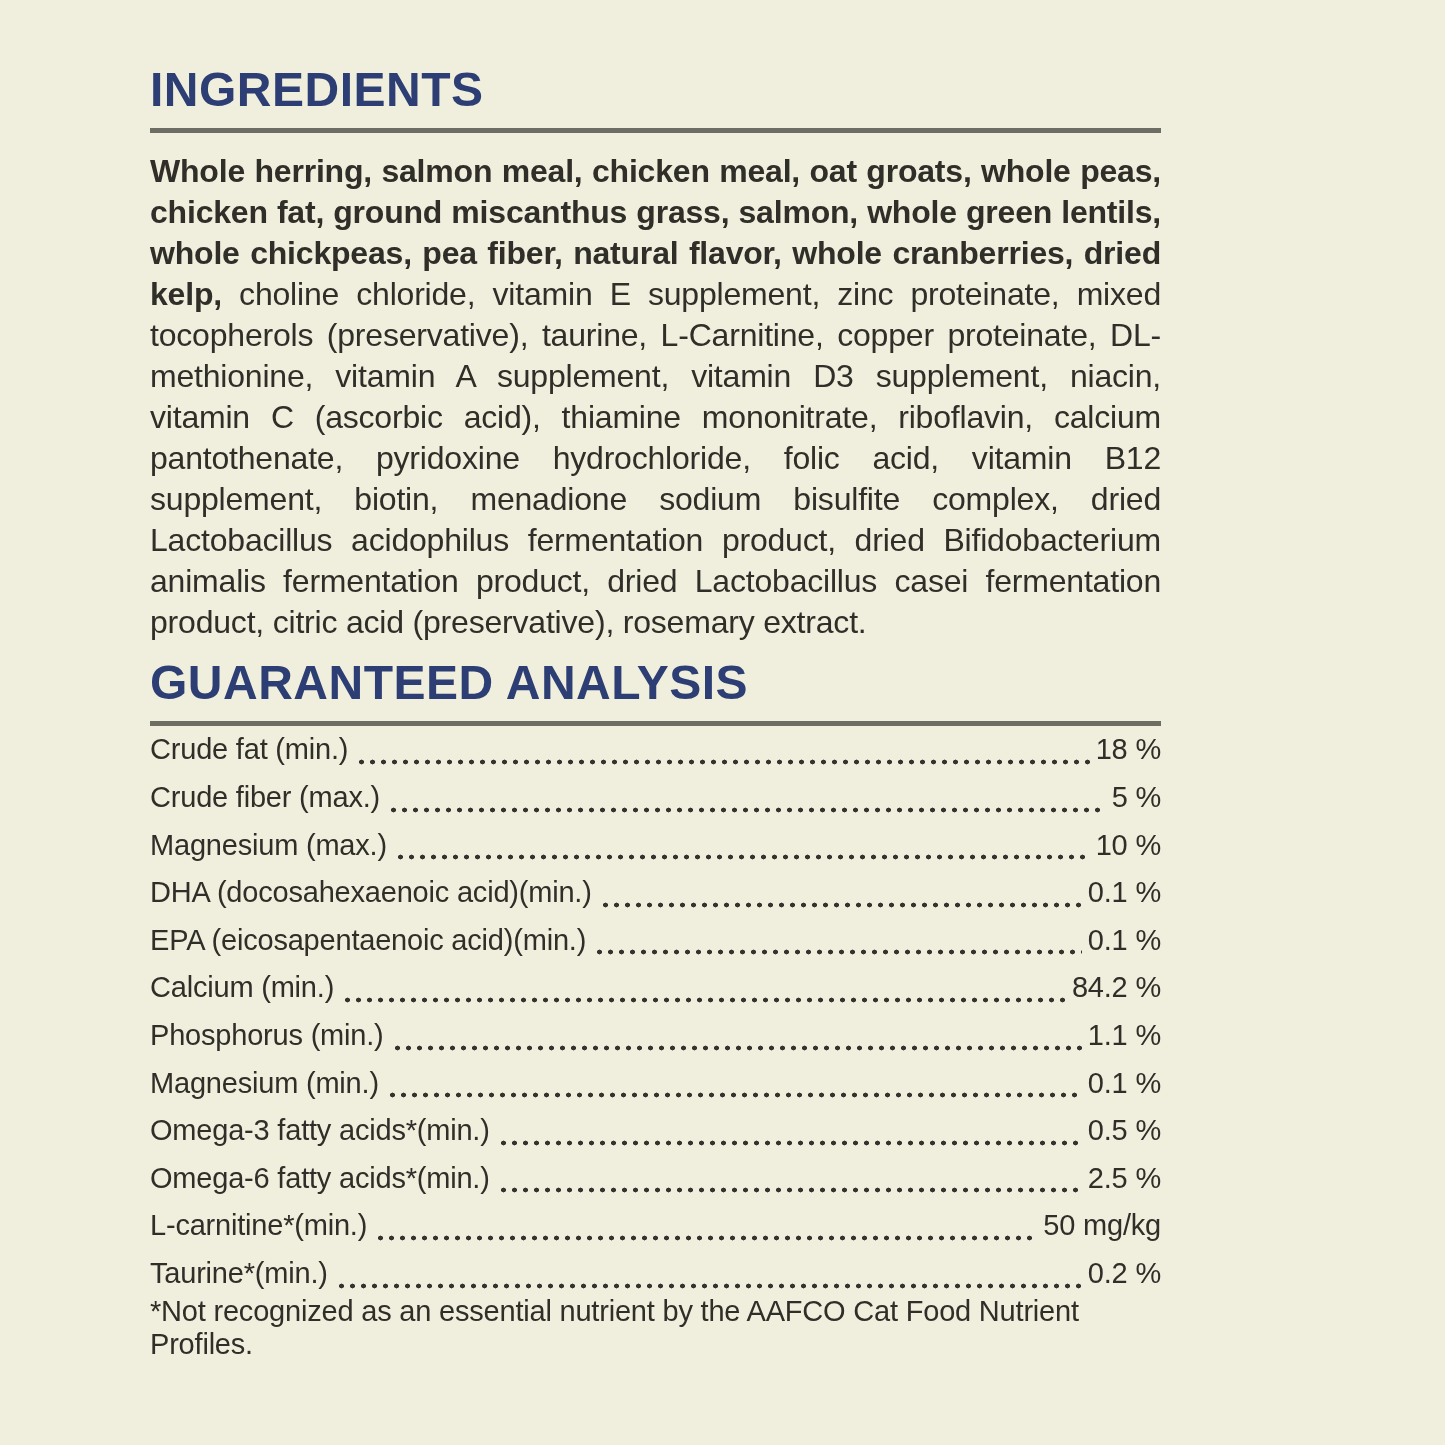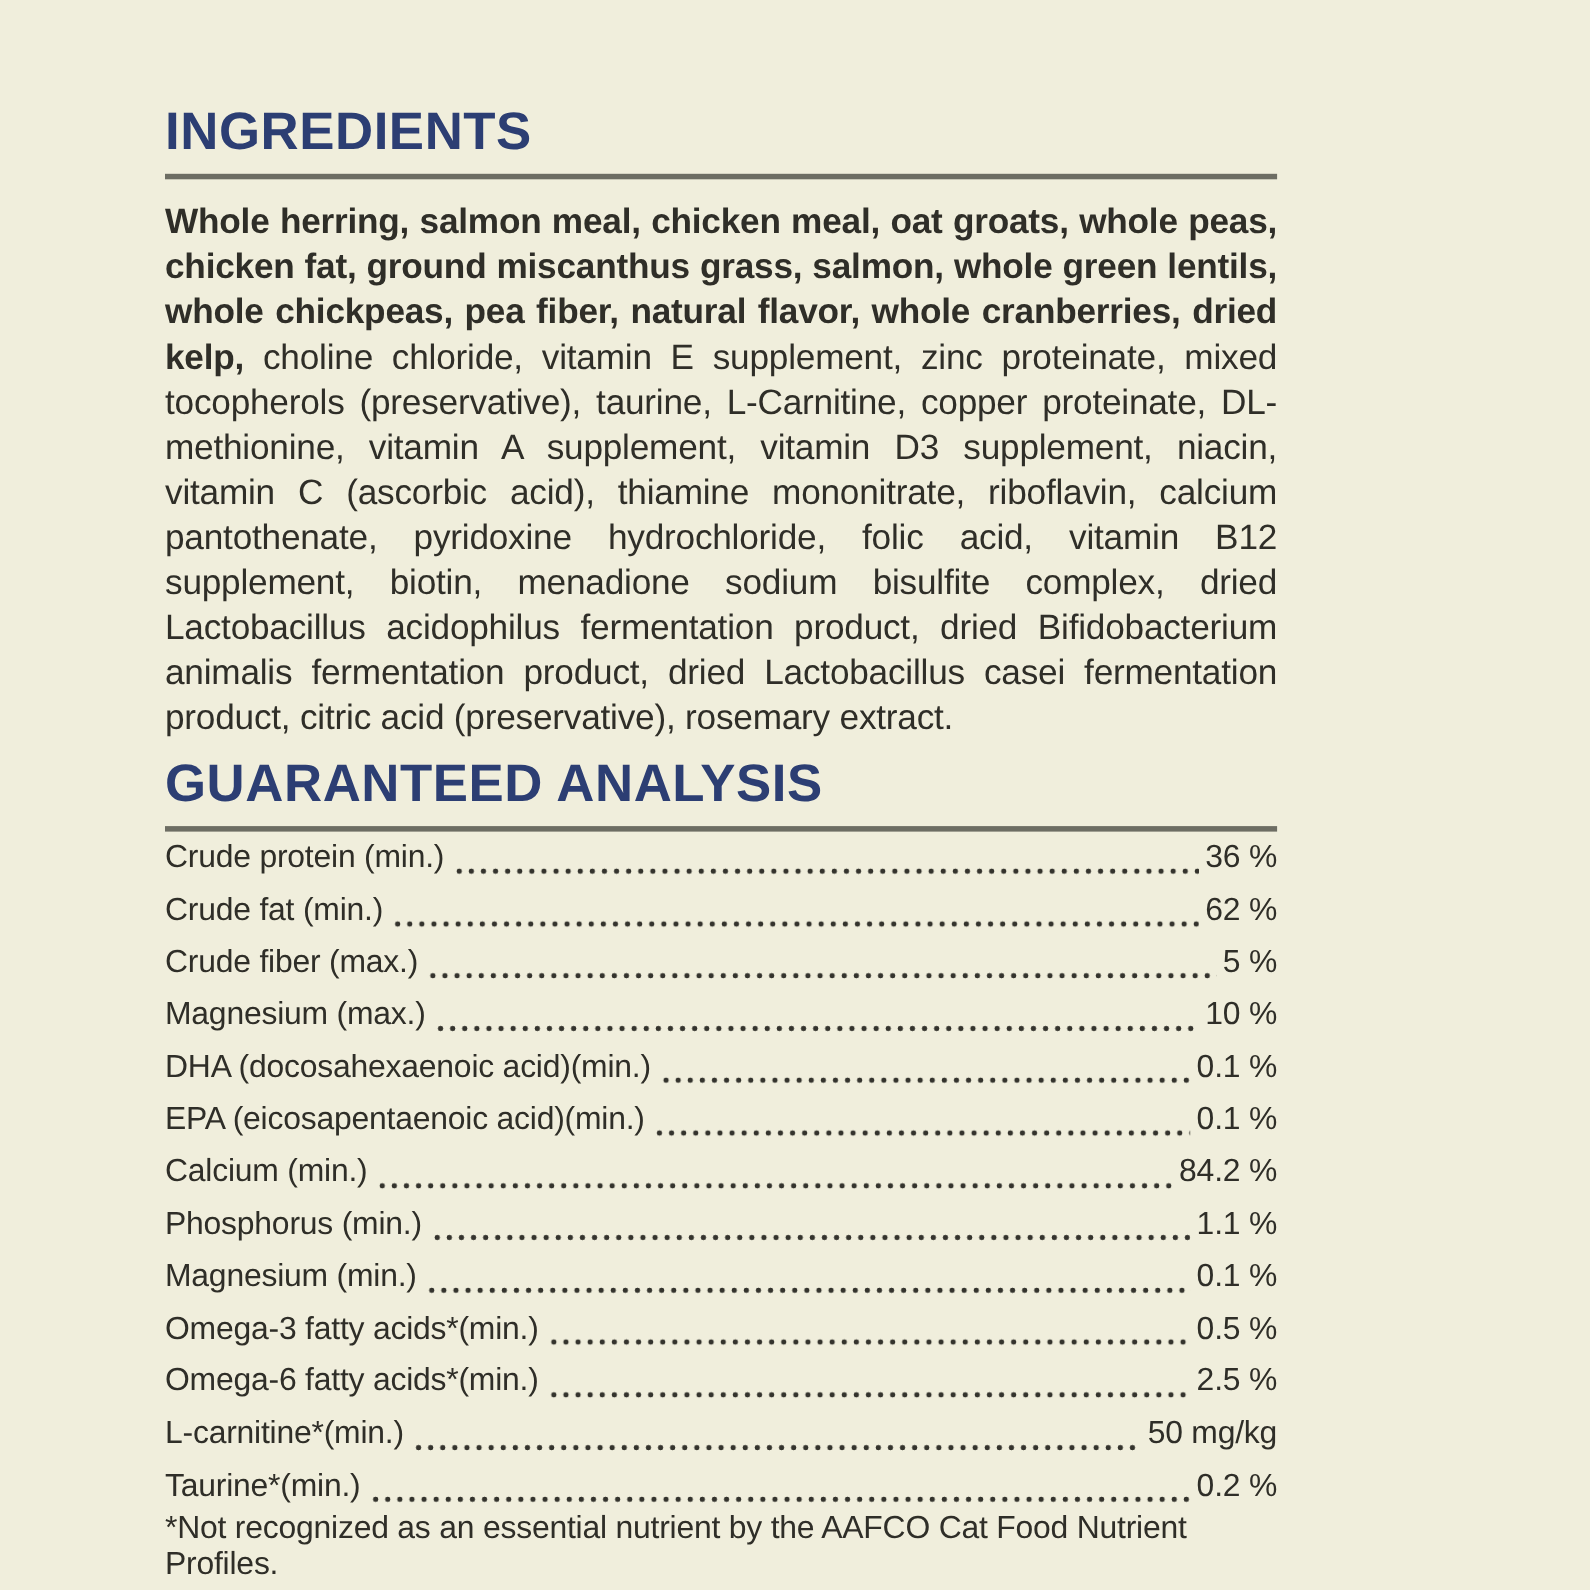--- a/index.html
+++ b/index.html
@@ -11,21 +11,21 @@
     height: 1445px;
     background: #f0eedc;
     font-family: "Liberation Sans", sans-serif;
     color: #2f2e28;
     overflow: hidden;
   }
   .label-panel {
     box-sizing: border-box;
     width: 1309px;
     height: 1445px;
-    padding: 92px 148px 0 150px;
+    padding: 62px 148px 0 150px;
   }
   .section-title {
     margin: 0;
     font-size: 48px;
     font-weight: 700;
     letter-spacing: 0.5px;
     color: #2c3e73;
     line-height: 1.15;
   }
   .rule {
@@ -91,30 +91,25 @@
     <div class="rule"></div>
     <p class="ingredients-text"><span class="lead-bold">Whole herring, salmon meal, chicken meal, oat groats, whole peas, chicken fat, ground miscanthus grass, salmon, whole green lentils, whole chickpeas, pea fiber, natural flavor, whole cranberries, dried kelp,</span><span> choline chloride, vitamin E supplement, zinc proteinate, mixed tocopherols (preservative), taurine, L-Carnitine, copper proteinate, DL-methionine, vitamin A supplement, vitamin D3 supplement, niacin, vitamin C (ascorbic acid), thiamine mononitrate, riboflavin, calcium pantothenate, pyridoxine hydrochloride, folic acid, vitamin B12 supplement, biotin, menadione sodium bisulfite complex, dried Lactobacillus acidophilus fermentation product, dried Bifidobacterium animalis fermentation product, dried Lactobacillus casei fermentation product, citric acid (preservative), rosemary extract.</span></p>
   </section>
 
   <section>
     <h1 class="section-title ga-title">GUARANTEED ANALYSIS</h1>
     <div class="rule"></div>
 
     <div class="ga-table">
 
-        <div class="ga-row">
-          <span class="ga-label">Crude protein (min.)</span>
-          <span class="ga-dots"></span>
-          <span class="ga-value">36 %</span>
-        </div>
 
         <div class="ga-row">
           <span class="ga-label">Crude fat (min.)</span>
           <span class="ga-dots"></span>
-          <span class="ga-value">62 %</span>
+          <span class="ga-value">18 %</span>
         </div>
 
         <div class="ga-row">
           <span class="ga-label">Crude fiber (max.)</span>
           <span class="ga-dots"></span>
           <span class="ga-value">5 %</span>
         </div>
 
         <div class="ga-row">
           <span class="ga-label">Magnesium (max.)</span>

